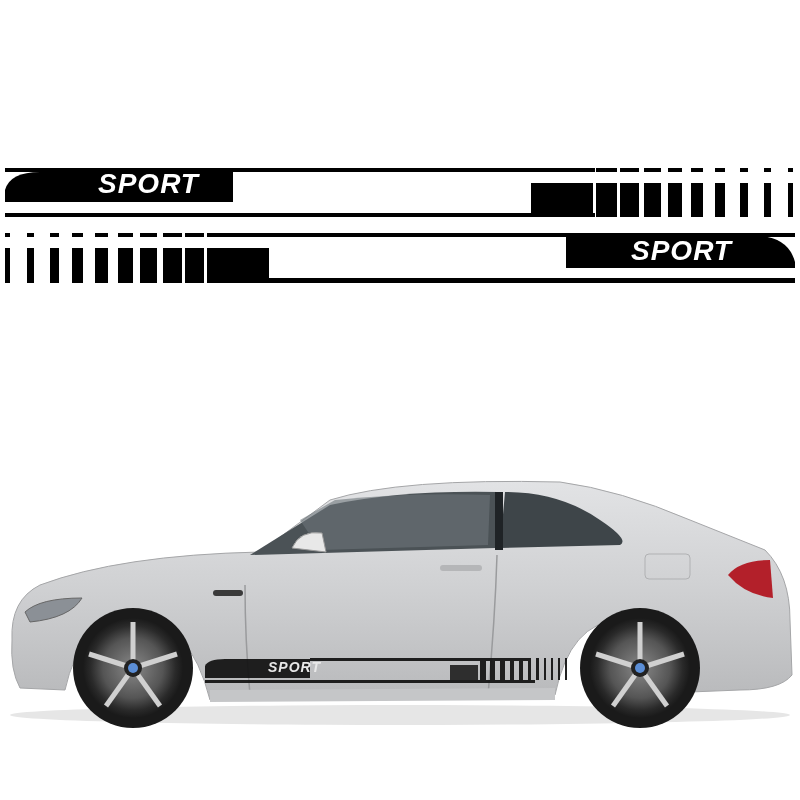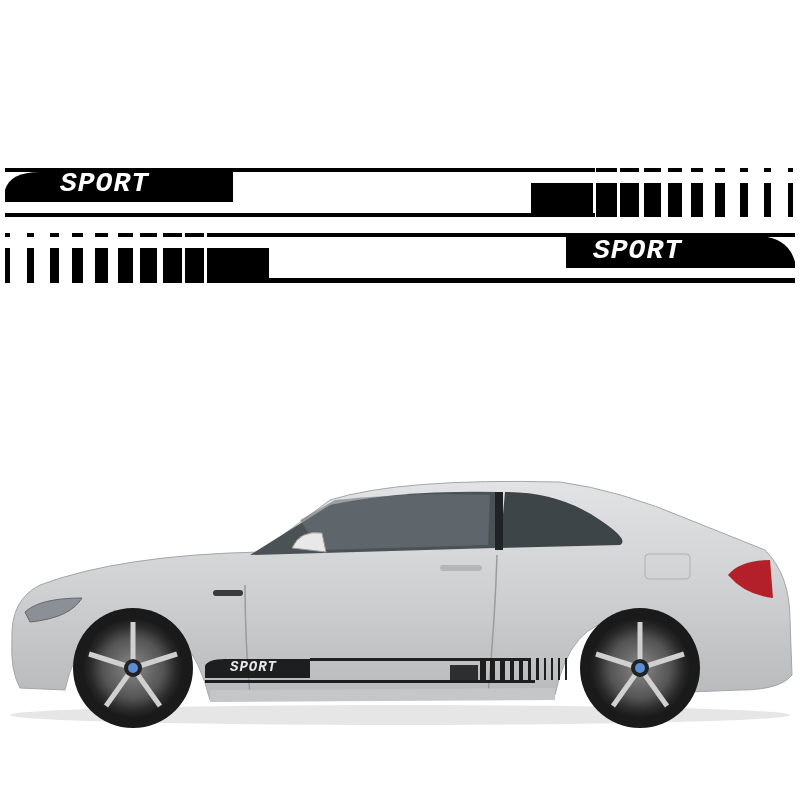--- a/index.html
+++ b/index.html
@@ -1,18 +1,18 @@
 <!DOCTYPE html>
 <html><head>
 <meta charset="utf-8">
 <style>
   html, body { margin:0; padding:0; background:#ffffff; }
   body { width:800px; height:800px; position:relative; overflow:hidden; font-family:"Liberation Sans", sans-serif; }
   .abs { position:absolute; }
-  .sport-text { position:absolute; color:#fff; font-weight:bold; font-style:italic; font-family:Liberation Mono, monospace; letter-spacing:1px; }
+  .sport-text { position:absolute; color:#fff; font-weight:bold; font-style:italic; font-family:Liberation Sans, sans-serif; letter-spacing:1px;margin-left:38px; }
   svg { position:absolute; left:0; top:0; }
 </style>
 </head>
 <body>
 
 <div class="abs" style="left:0;top:160px;width:800px;60px;">
   <svg width="800" height="60" viewBox="0 160 800 60">
 
     <rect x="5" y="168" width="590" height="4" fill="#000"></rect>
 

